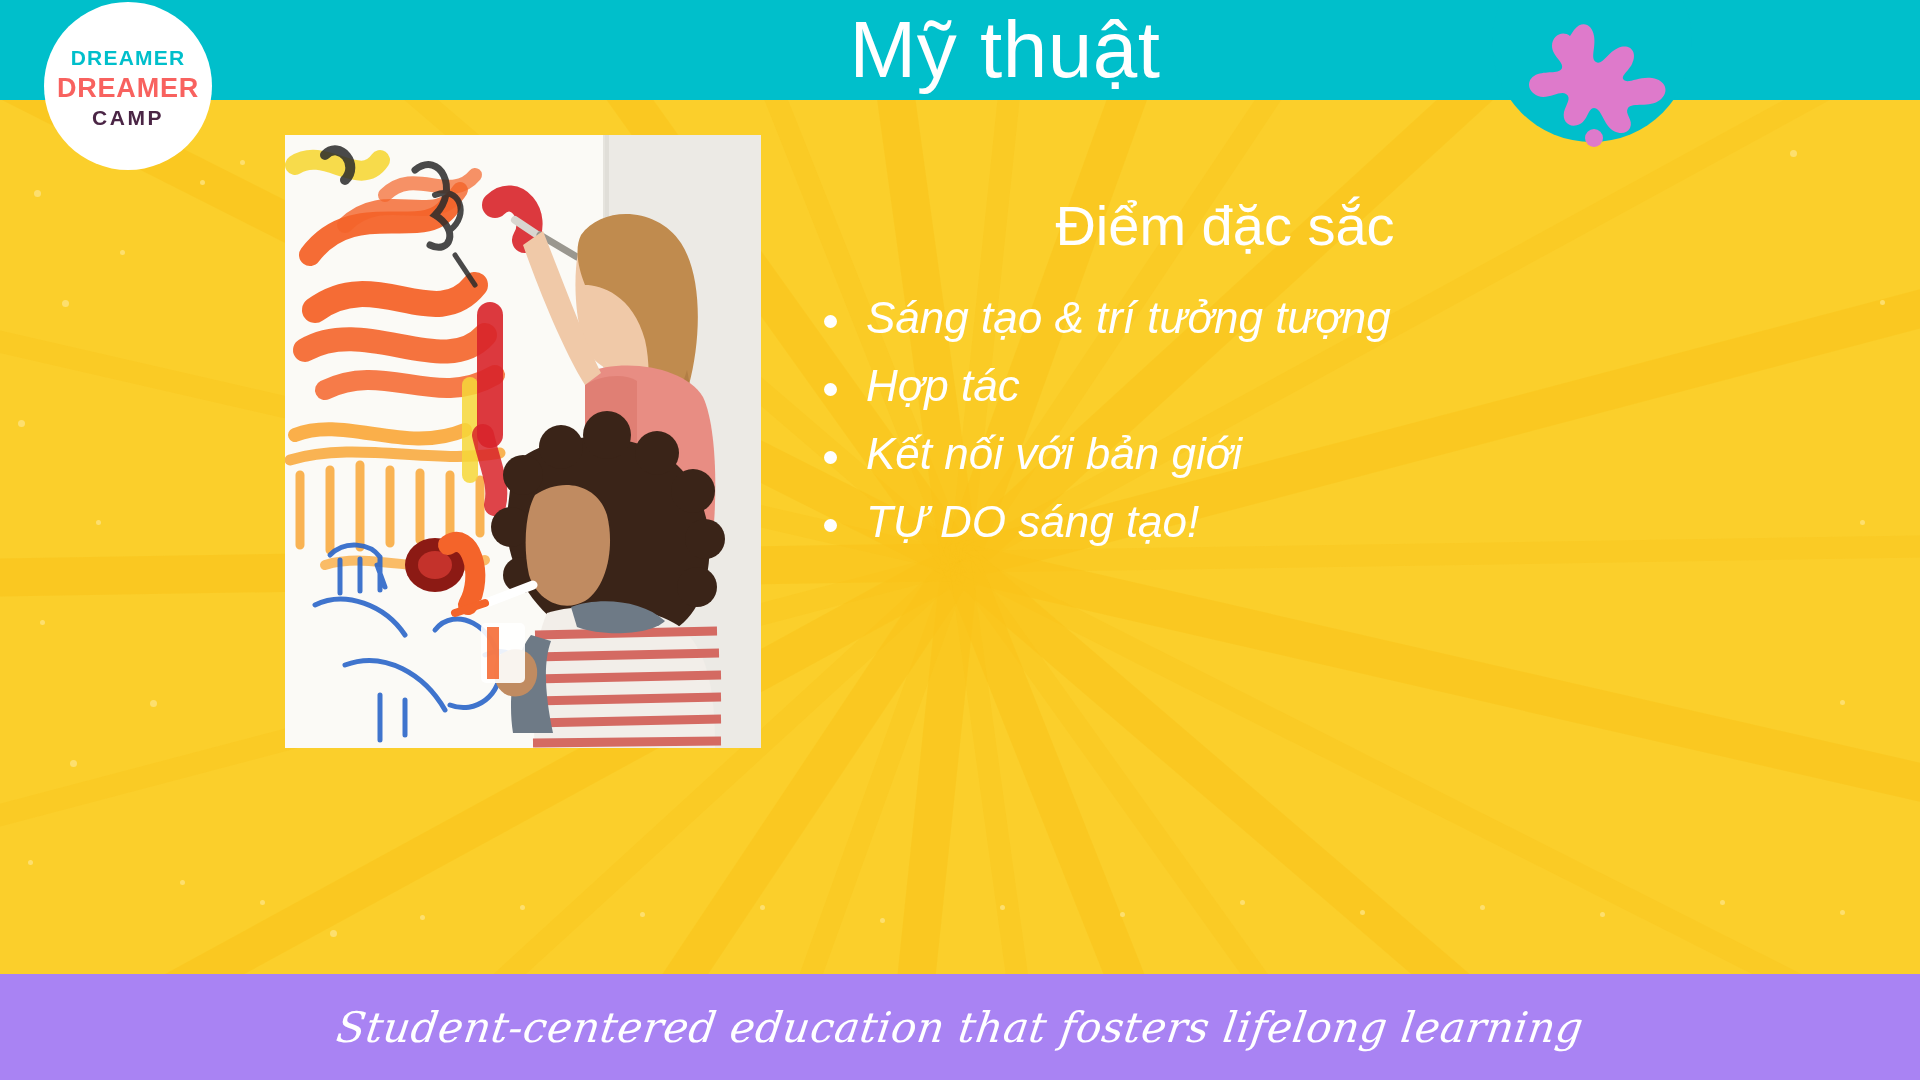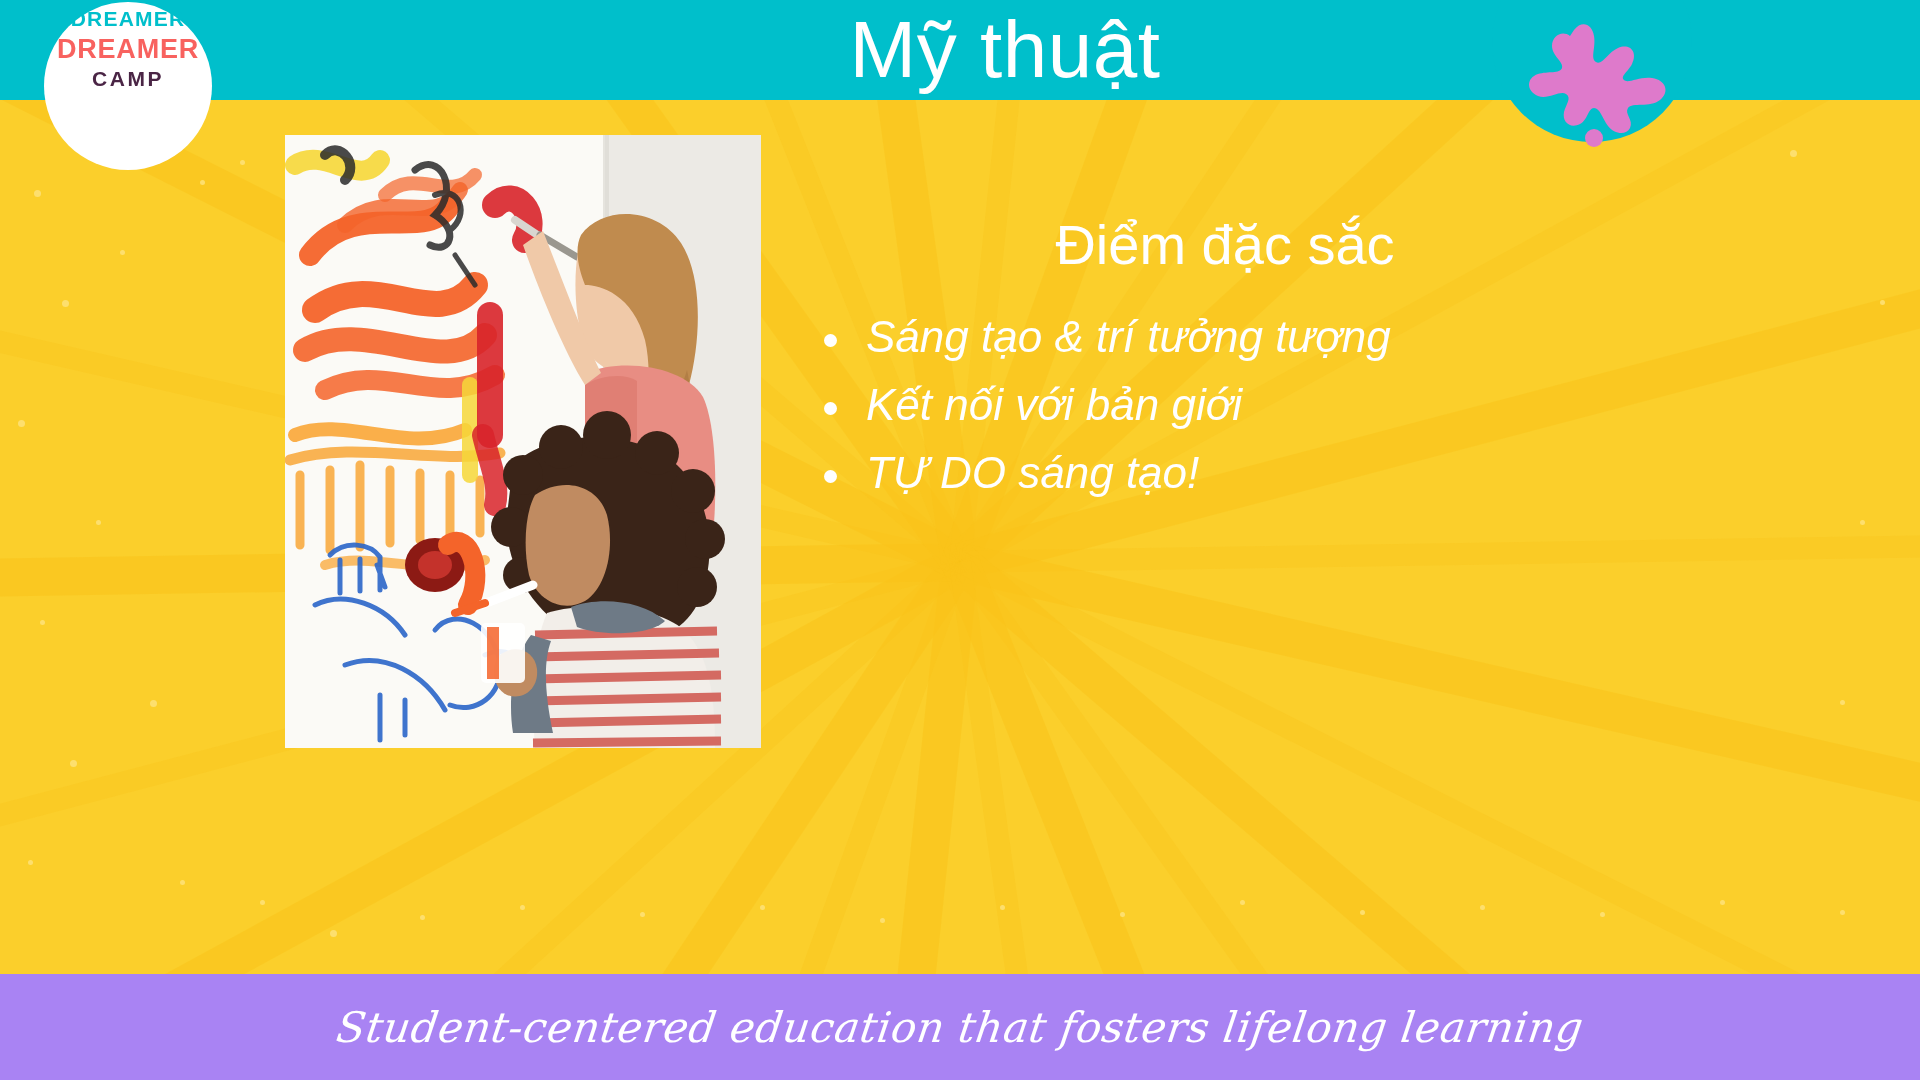--- a/index.html
+++ b/index.html
@@ -16,31 +16,31 @@
   .title{position:absolute;top:2px;left:0;width:1920px;text-align:center;color:#ffffff;
          font-size:80px;font-weight:400;letter-spacing:.5px;line-height:96px;z-index:8;
          transform:translateX(45px);white-space:nowrap;}
 
   
   .splat-circle{position:absolute;left:1492px;top:-58px;width:200px;height:200px;border-radius:50%;background:#00BFCB;z-index:6;}
   .splat{position:absolute;left:1512px;top:20px;width:160px;height:130px;z-index:7;}
 
   
   .logo{position:absolute;left:44px;top:2px;width:168px;height:168px;border-radius:50%;background:#ffffff;z-index:9;
-        display:flex;flex-direction:column;align-items:center;justify-content:flex-start;box-sizing:border-box;padding-top:4px;}
+        display:flex;flex-direction:column;align-items:center;justify-content:center;box-sizing:border-box;padding-top:4px;}
   .logo .l1{color:#00BFCB;font-size:21px;font-weight:700;letter-spacing:1.2px;line-height:26px;}
   .logo .l2{color:#F8625F;font-size:27px;font-weight:700;letter-spacing:.8px;line-height:32px;margin:1px 0;}
   .logo .l3{color:#4A2545;font-size:21px;font-weight:700;letter-spacing:2.5px;line-height:26px;}
 
   
   .photo{position:absolute;left:285px;top:135px;width:476px;height:613px;z-index:4;background:#efefec;overflow:hidden;}
   .photo svg{display:block;}
 
   
-  .col{position:absolute;left:790px;top:190px;width:1080px;z-index:6;margin-top:19px;}
+  .col{position:absolute;left:790px;top:190px;width:1080px;z-index:6;}
   .subhead{color:#ffffff;font-size:56px;font-weight:400;text-align:center;line-height:72px;margin:0 0 22px 0;
            padding-right:210px;white-space:nowrap;}
   ul.bullets{list-style:none;margin:0;padding:0 0 0 20px;font-style:italic;}
   ul.bullets li{position:relative;color:#ffffff;font-size:44px;font-weight:400;line-height:68px;
                 padding-left:56px;white-space:nowrap;}
   ul.bullets li:before{content:"";position:absolute;left:14px;top:31px;width:13px;height:13px;border-radius:50%;background:#ffffff;}
 
   
   .footer{position:absolute;left:0;bottom:0;width:1920px;height:106px;background:#A983F3;z-index:7;
           display:flex;align-items:center;justify-content:center;}
@@ -245,20 +245,21 @@
   <div class="logo">
     <div class="l1">DREAMER</div>
     <div class="l2">DREAMER</div>
     <div class="l3">CAMP</div>
   </div>
 
   <div class="col">
     <div class="subhead">Điểm đặc sắc</div>
     <ul class="bullets" id="bullets">
         <li>Sáng tạo &amp; trí tưởng tượng</li>
+        <li>Hợp tác</li>
         <li>Kết nối với bản giới</li>
         <li>TỰ DO sáng tạo!</li>
       </ul>
   </div>
 
   <div class="footer">
     <div class="tagline">Student-centered education that fosters lifelong learning</div>
   </div>
 
 </div>

